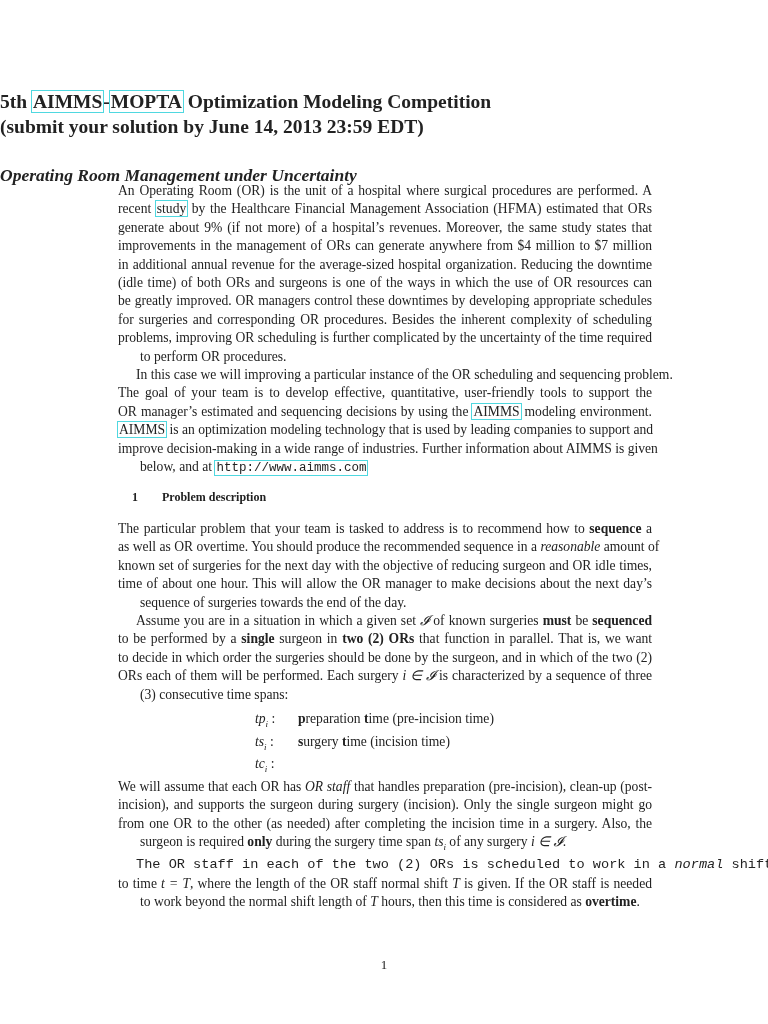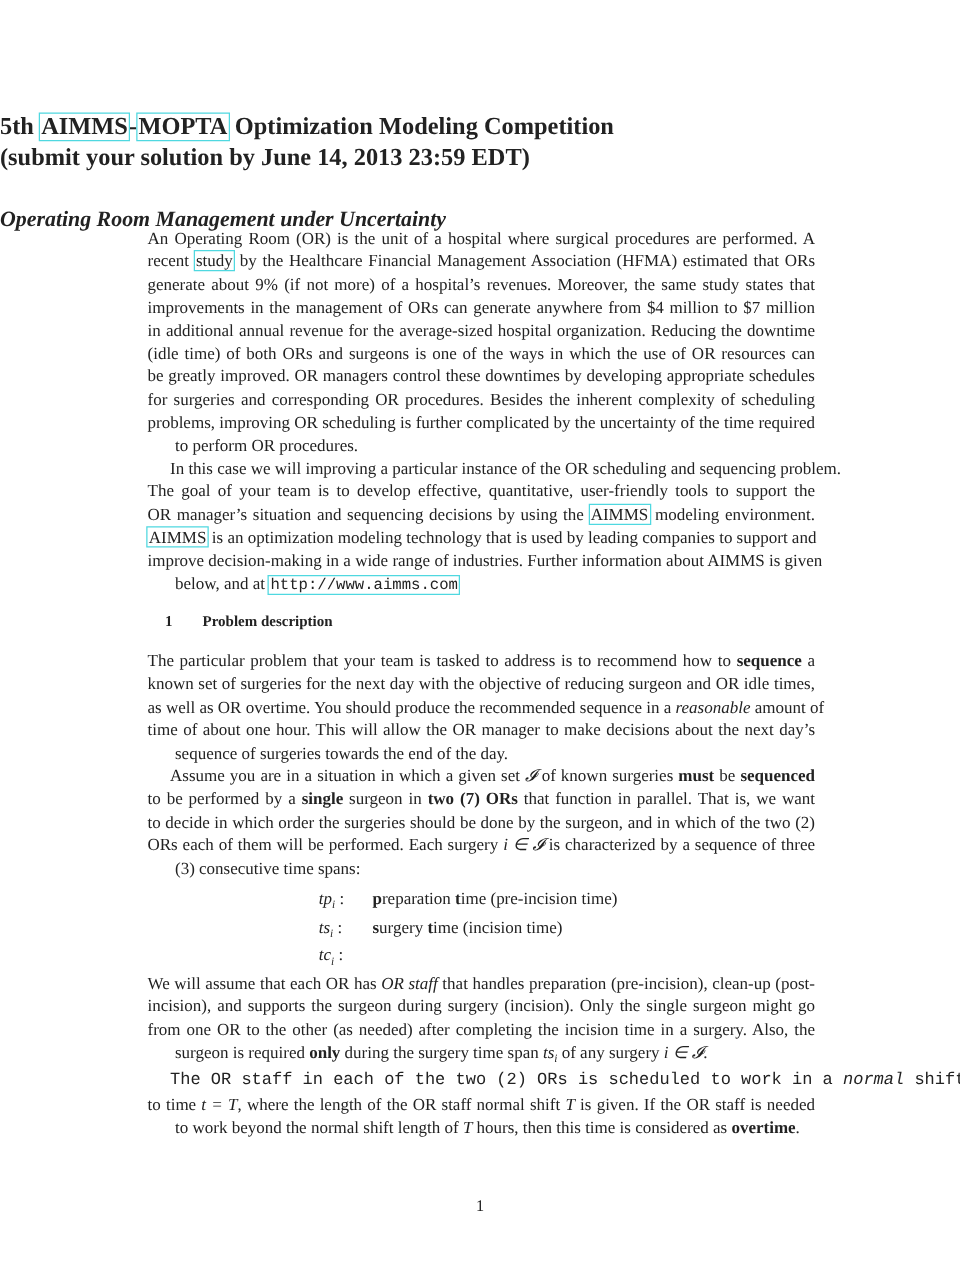--- a/index.html
+++ b/index.html
@@ -47,42 +47,42 @@
       <span class="line">in additional annual revenue for the average-sized hospital organization.  Reducing the downtime</span>
       <span class="line">(idle time) of both ORs and surgeons is one of the ways in which the use of OR resources can</span>
       <span class="line">be greatly improved.  OR managers control these downtimes by developing appropriate schedules</span>
       <span class="line">for surgeries and corresponding OR procedures.  Besides the inherent complexity of scheduling</span>
       <span class="line">problems, improving OR scheduling is further complicated by the uncertainty of the time required</span>
       <span class="line last">to perform OR procedures.</span>
     </p>
     <p class="para">
       <span class="line" style="text-indent:18px;">In this case we will improving a particular instance of the OR scheduling and sequencing problem.</span>
       <span class="line">The goal of your team is to develop effective, quantitative, user-friendly tools to support the</span>
-      <span class="line"><span>OR manager’s situation and sequencing decisions by using the </span><span class="link">AIMMS</span><span> modeling environment.</span></span>
+      <span class="line"><span>OR manager’s estimated and sequencing decisions by using the </span><span class="link">AIMMS</span><span> modeling environment.</span></span>
       <span class="line"><span class="link">AIMMS</span><span> is an optimization modeling technology that is used by leading companies to support and</span></span>
       <span class="line">improve decision-making in a wide range of industries. Further information about AIMMS is given</span>
       <span class="line last"><span>below, and at </span><span class="link mono">http://www.aimms.com</span></span>
     </p>
   </div>
 
   <div class="section-heading">
     <span class="num">1</span><span>Problem description</span>
   </div>
 
   <div class="body-text" style="top:520px;">
     <p class="para">
       <span class="line"><span>The particular problem that your team is tasked to address is to recommend how to </span><b>sequence</b><span> a</span></span>
+      <span class="line"><span>as well as OR overtime.  You should produce the recommended sequence in a </span><i>reasonable</i><span> amount of</span></span>
       <span class="line">known set of surgeries for the next day with the objective of reducing surgeon and OR idle times,</span>
-      <span class="line"><span>as well as OR overtime.  You should produce the recommended sequence in a </span><i>reasonable</i><span> amount of</span></span>
       <span class="line">time of about one hour.  This will allow the OR manager to make decisions about the next day’s</span>
       <span class="line last">sequence of surgeries towards the end of the day.</span>
     </p>
     <p class="para">
       <span class="line" style="text-indent:18px;"><span>Assume you are in a situation in which a given set </span><i>𝓘</i><span> of known surgeries </span><b>must</b><span> be </span><b>sequenced</b></span>
-      <span class="line"><span>to be performed by a </span><b>single</b><span> surgeon in </span><b>two (7) ORs</b><span> that function in parallel.  That is, we want</span></span>
+      <span class="line"><span>to be performed by a </span><b>single</b><span> surgeon in </span><b>two (2) ORs</b><span> that function in parallel.  That is, we want</span></span>
       <span class="line">to decide in which order the surgeries should be done by the surgeon, and in which of the two (2)</span>
       <span class="line"><span>ORs each of them will be performed.  Each surgery </span><i>i ∈ 𝓘</i><span> is characterized by a sequence of three</span></span>
       <span class="line last">(3) consecutive time spans:</span>
     </p>
   </div>
 
   <div class="deflist">
     <div class="def-row">
       <span class="def-term"><span>tp</span><sub>i</sub> <span style="font-style:normal">:</span></span>
       <span><b>p</b><span>reparation </span><b>t</b><span>ime (pre-incision time)</span></span>

